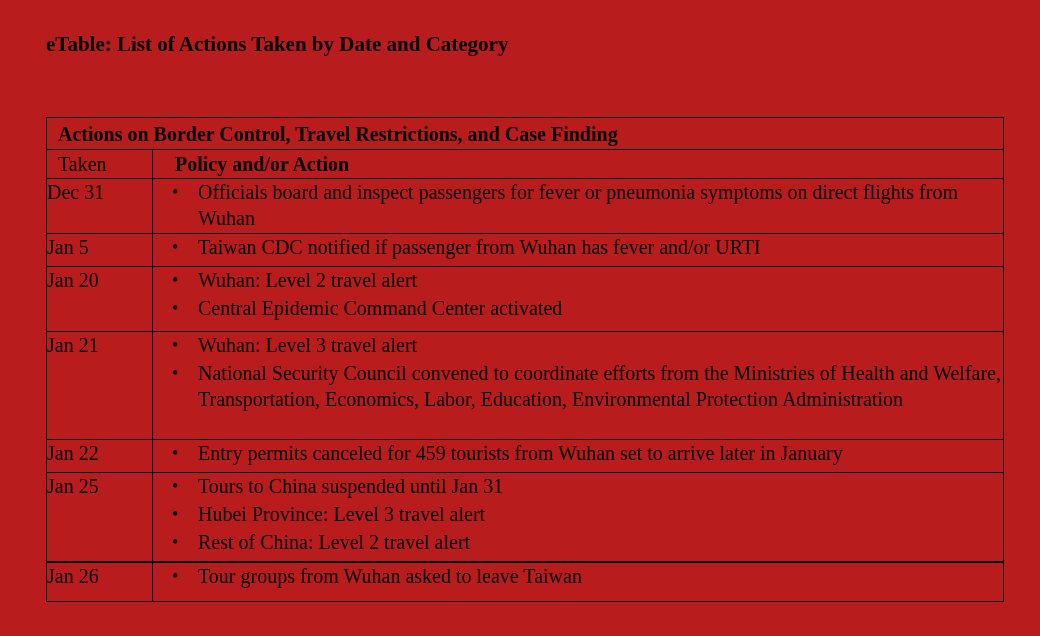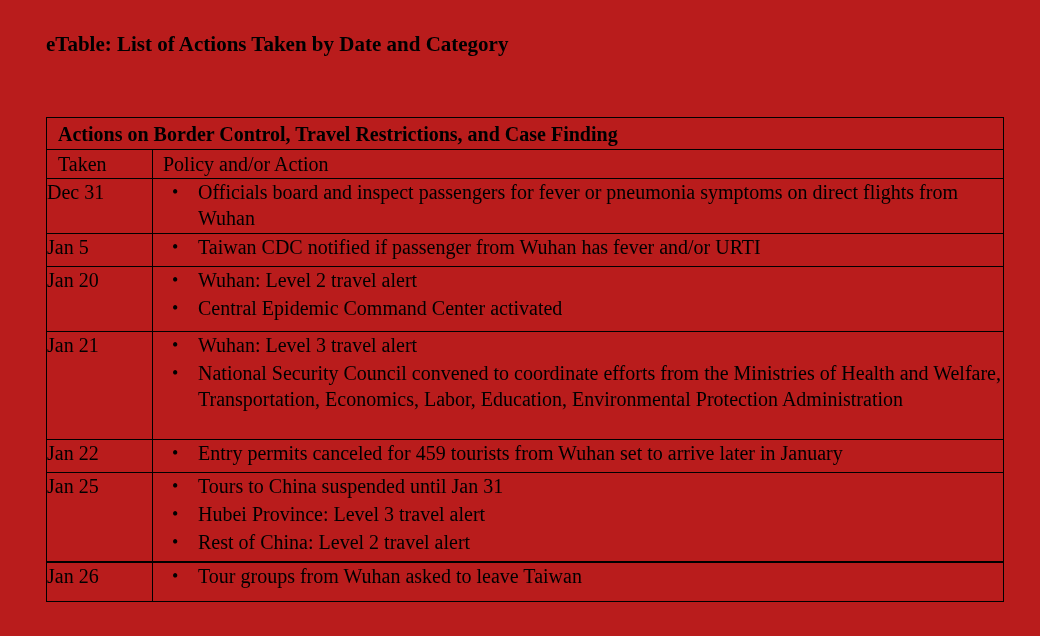--- a/index.html
+++ b/index.html
@@ -49,21 +49,22 @@
   }
   tr.section-header-row td {
     font-weight: bold;
     padding: 3px 24px 0 11px;
     margin-left: 34px;
   }
   tr.col-header-row td.date-col {
     padding: 1px 4px 0 11px;
   }
   tr.col-header-row td.policy-col {
-    padding: 1px 8px 0 10px;
+    padding: 1px 8px 0 22px;
+    font-weight: bold;
   }
   td.date-cell {
     padding: 4px 4px 0 11px;
   }
   td.policy-cell {
     padding: 4px 11px 0 0;
   }
   ul.action-list {
     margin: 0;
     padding: 0;

